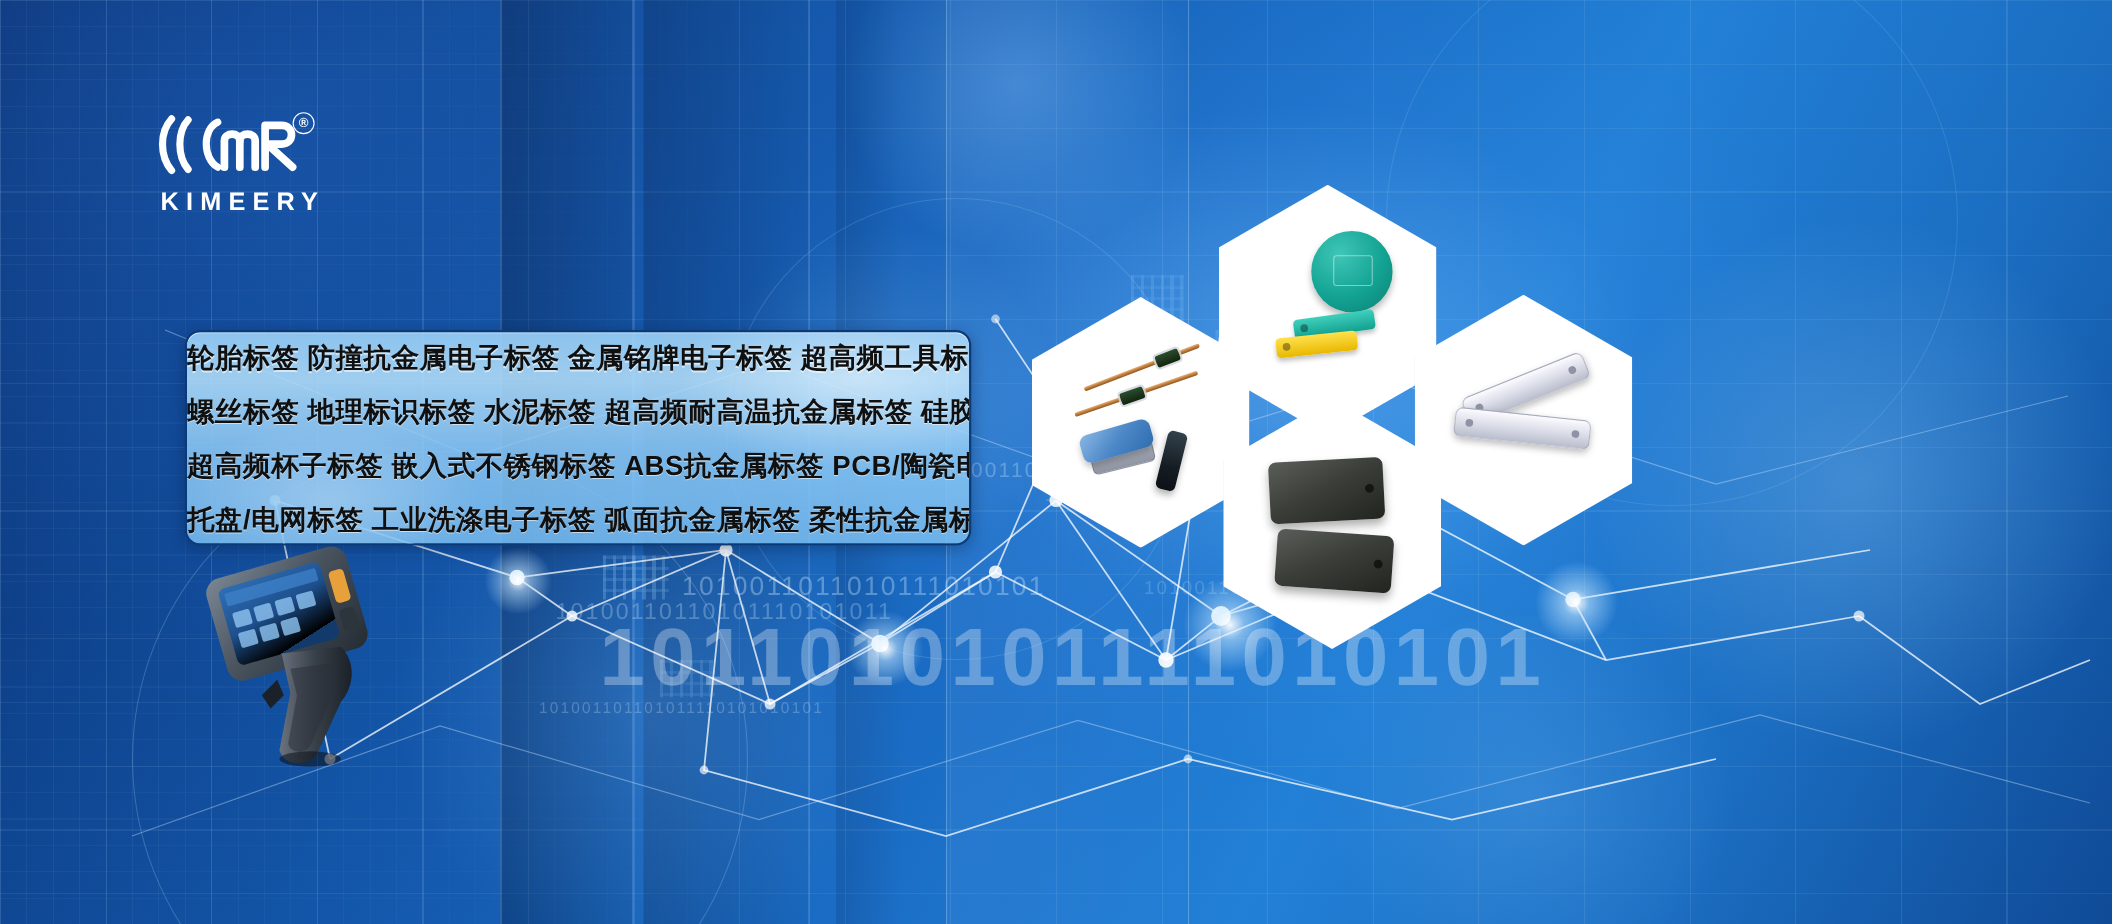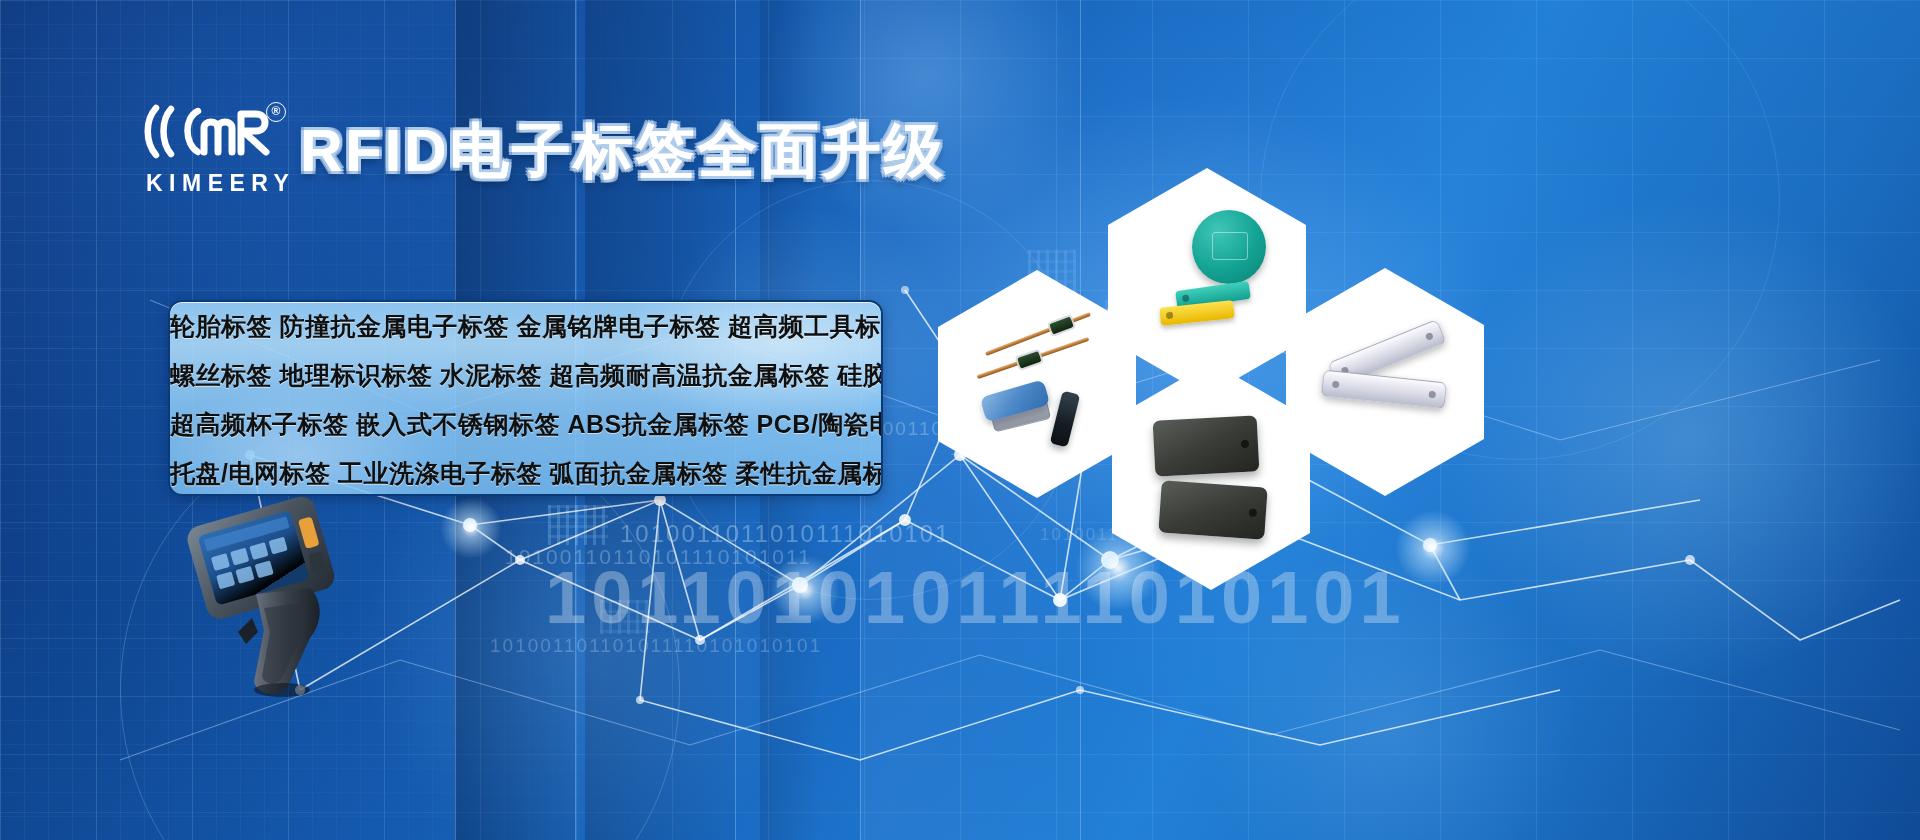--- a/index.html
+++ b/index.html
@@ -58,21 +58,21 @@
     letter-spacing:2px;
   }
   .bin-big{
     left:545px; top:555px; font-size:74px; font-weight:700;
     color:rgba(255,255,255,.30); letter-spacing:5px;
   }
   .bin-a{ left:620px;  top:520px; font-size:24px; color:rgba(220,240,255,.34); }
   .bin-b{ left:505px;  top:545px; font-size:21px; color:rgba(220,240,255,.28); }
   .bin-c{ left:845px;  top:418px; font-size:19px; color:rgba(220,240,255,.30); }
   .bin-d{ left:950px;  top:440px; font-size:17px; color:rgba(220,240,255,.24); }
-  .bin-e{ left:490px;  top:635px; font-size:19px; color:rgba(220,240,255,.26); }
+  .bin-e{ left:490px;  top:635px; font-size:14px; color:rgba(220,240,255,.26); }
   .bin-f{ left:1040px; top:525px; font-size:17px; color:rgba(220,240,255,.20); }
 
   .chipblock{ position:absolute; pointer-events:none; opacity:.45;
     background-image:
       repeating-linear-gradient(to right, rgba(160,215,255,.55) 0 3px, rgba(0,0,0,0) 3px 9px),
       repeating-linear-gradient(to bottom, rgba(160,215,255,.35) 0 3px, rgba(0,0,0,0) 3px 10px);
   }
   .cb1{ left:548px; top:505px; width:60px; height:40px; }
   .cb2{ left:1028px;top:250px; width:48px; height:56px; opacity:.30; }
   .cb3{ left:600px; top:600px; width:50px; height:34px; opacity:.30; }
@@ -311,21 +311,20 @@
         <path d="M78,28 C78,20 92,20 92,28 L92,52"></path>
       </g>
       <g fill="none" stroke="#ffffff" stroke-width="7" stroke-linecap="round" stroke-linejoin="round">
         <path d="M101,52 L101,14 L116,14 C128,14 128,31 116,31 L103,31 L126,52"></path>
       </g>
     </svg>
     <div class="logo-reg">®</div>
     <div class="logo-word">KIMEERY</div>
   </div>
 
-  <div class="headline">RFID电子标签全面升级</div>
 
   <div class="listbox">
     <div class="listrow">轮胎标签   防撞抗金属电子标签   金属铭牌电子标签 超高频工具标签</div>
     <div class="listrow">螺丝标签 地理标识标签 水泥标签 超高频耐高温抗金属标签 硅胶腕带</div>
     <div class="listrow">超高频杯子标签 嵌入式不锈钢标签 ABS抗金属标签 PCB/陶瓷电子标签</div>
     <div class="listrow">托盘/电网标签 工业洗涤电子标签 弧面抗金属标签 柔性抗金属标签</div>
   </div>
 
   <div class="hex hex3">
     <div class="hex-inner">

